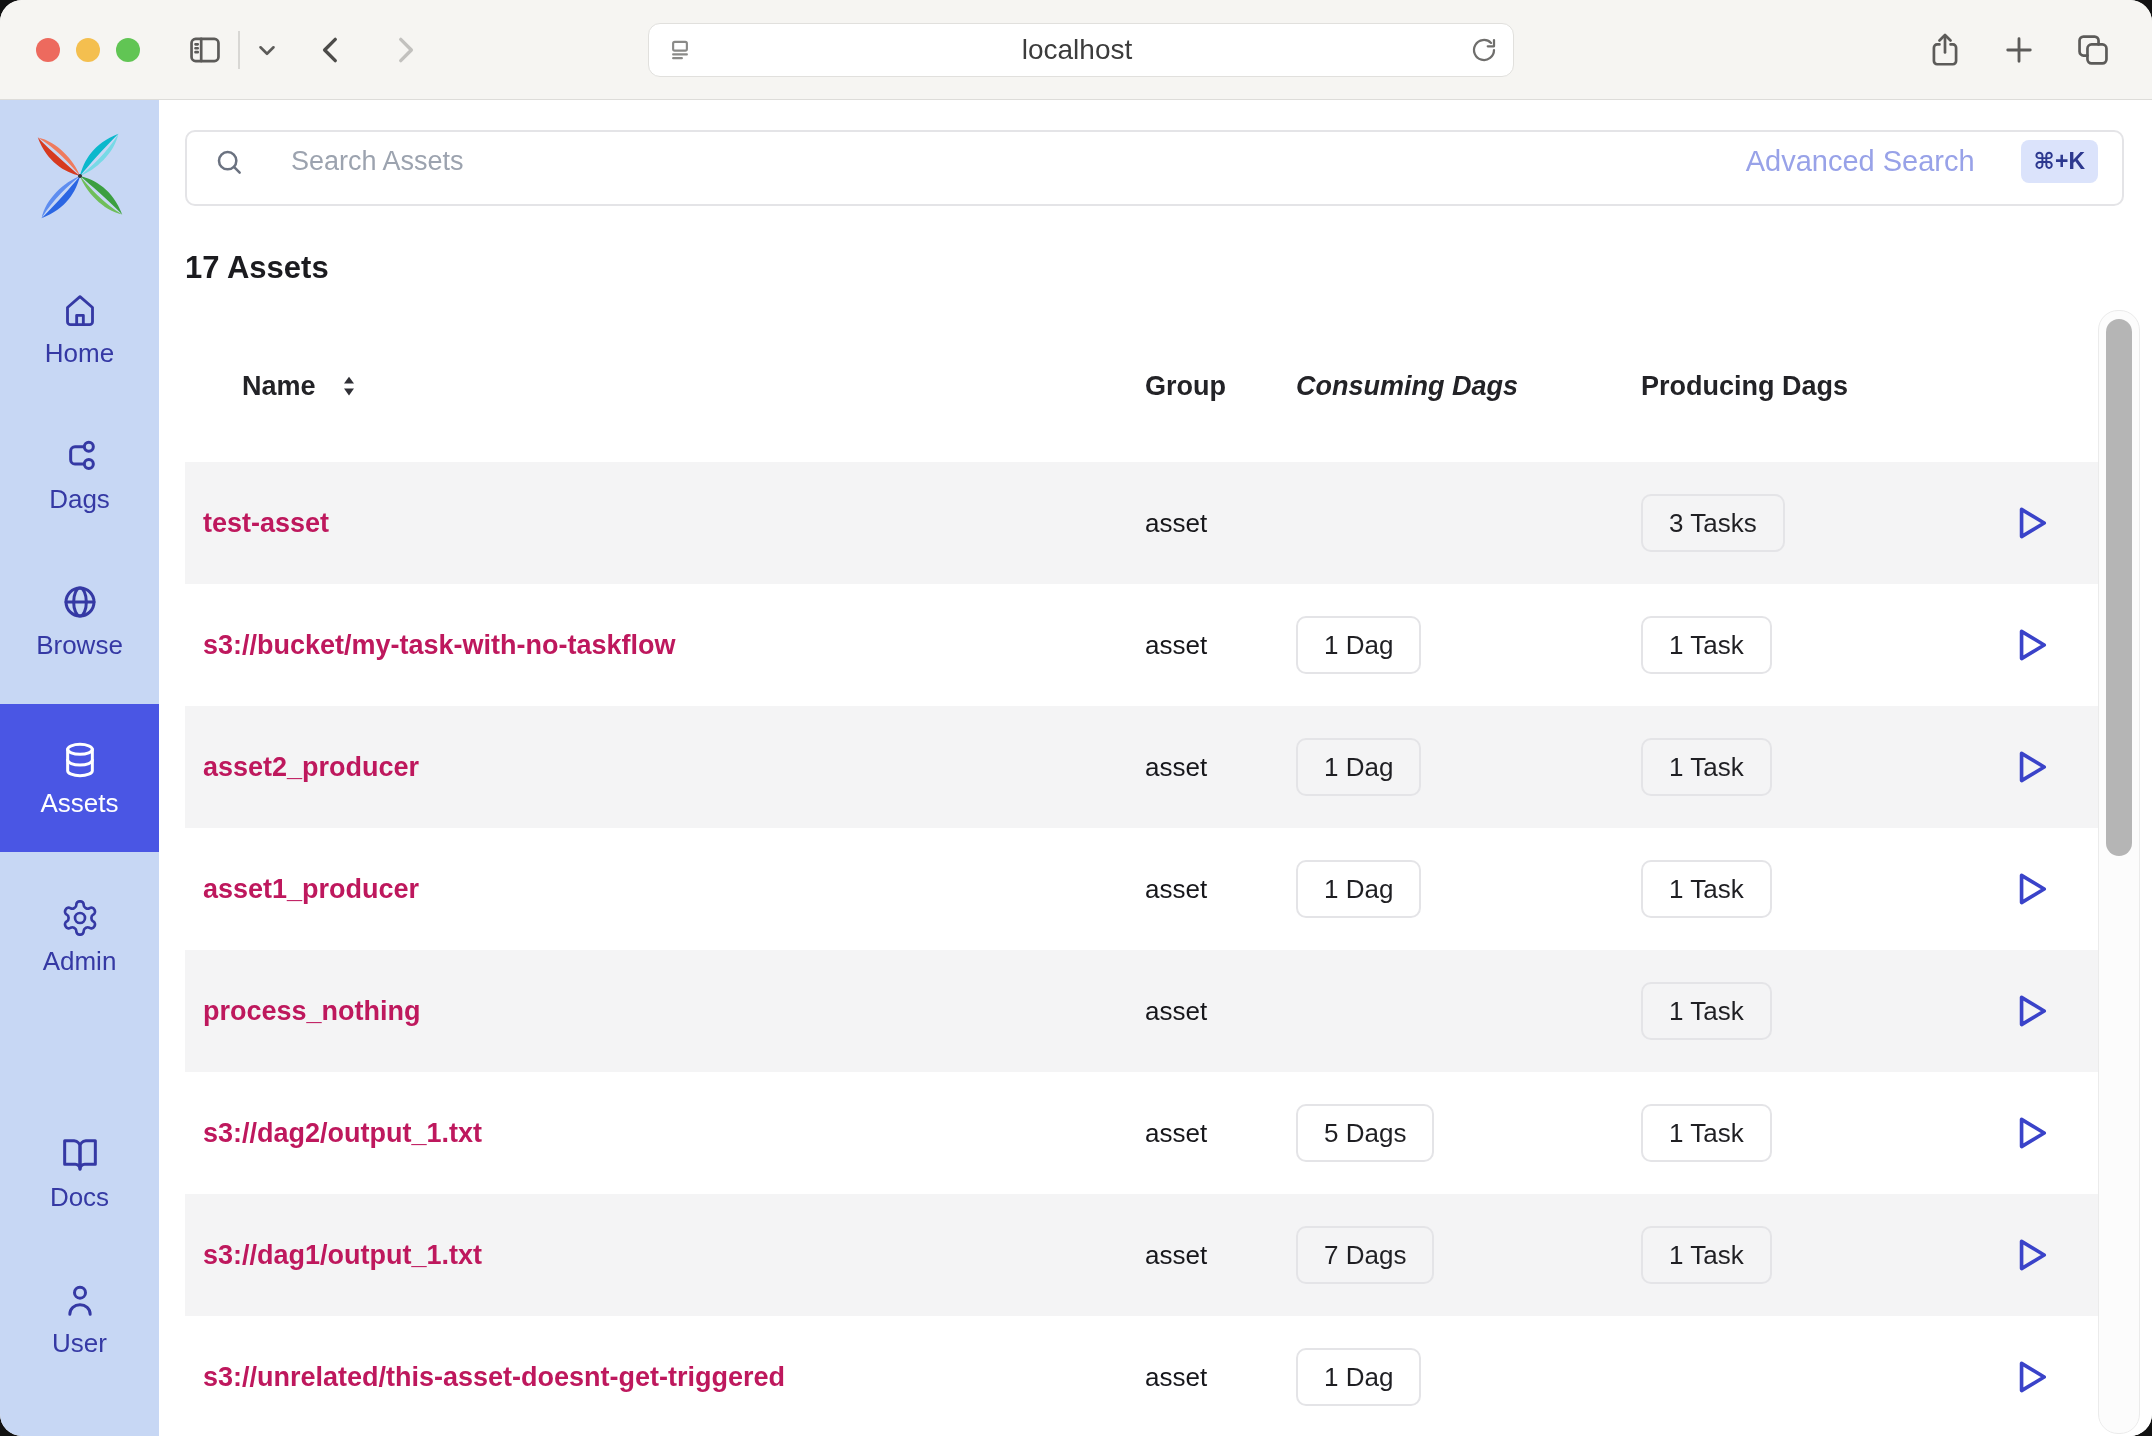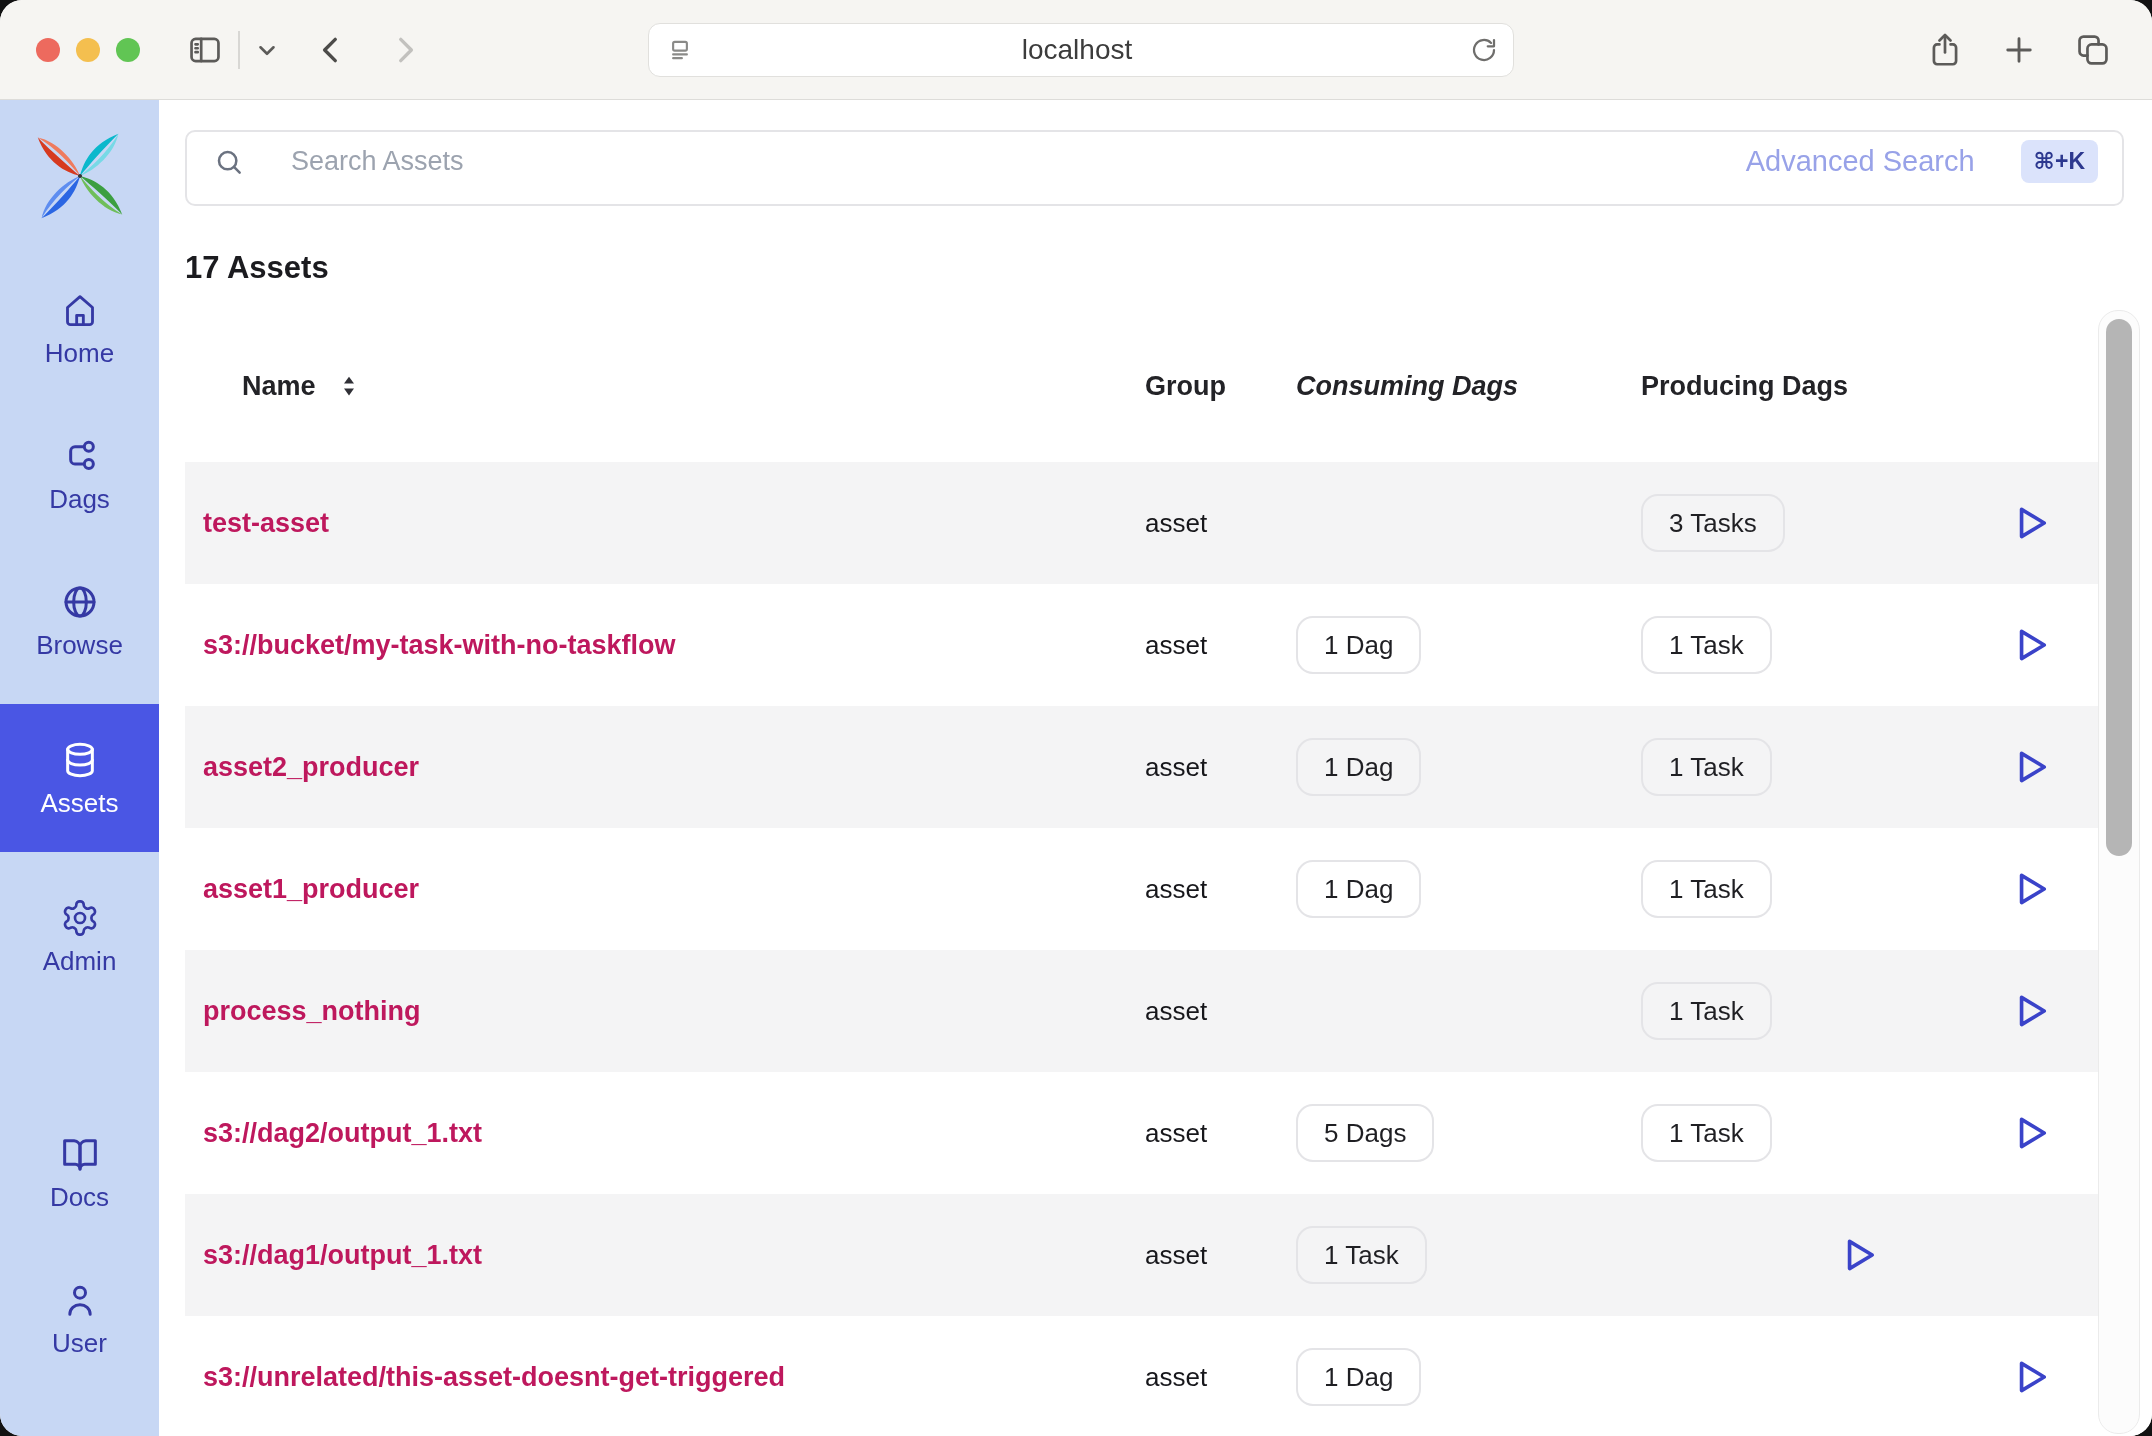--- a/index.html
+++ b/index.html
@@ -76,21 +76,21 @@
 
   .row { display:flex; align-items:center; height:122px; padding-right:50px; background:#fff; }
   .row.stripe { background:#f4f4f5; }
   .cell-name { width:948px; padding-left:18px; overflow:hidden; }
   .asset-link { color:#be185d; font-size:27px; font-weight:700; text-decoration:none;
     cursor:pointer; white-space:nowrap; }
   .cell-group { width:147px; padding-left:12px; font-size:26px; color:#17171b; }
   .cell-consuming { width:345px; padding-left:16px; }
   .cell-producing { width:345px; padding-left:16px; }
   .chip { display:inline-flex; align-items:center; justify-content:center; height:58px;
-    padding:0 26px; border:2px solid #e4e4e7; border-radius:17px; font-size:26px;
+    padding:0 26px; border:2px solid #e4e4e7; border-radius:10px; font-size:26px;
     color:#1f1f23; background:transparent; cursor:pointer; white-space:nowrap;
     font-family:inherit; }
   .cell-action { flex:1; display:flex; justify-content:center; }
   .play-btn { width:46px; height:46px; background:none; border:none; cursor:pointer;
     color:#3a43c9; padding:0; }
   .play-btn svg { width:100%; height:100%; }
 
   
   .scroll-track { position:absolute; right:0; top:0; bottom:2px; width:42px;
     background:#fcfcfc; border:1px solid #ebebeb; border-radius:20px; cursor:pointer; }
@@ -347,20 +347,21 @@
               <div class="cell-producing"><button class="chip">1 Task</button></div>
               <div class="cell-action">
                 <button class="play-btn"><svg viewBox="0 0 24 24" fill="none" stroke="currentColor" stroke-width="1.9" stroke-linecap="round" stroke-linejoin="round">
                     <path d="M7.6 4.9v14.2L19.4 12z"></path>
                   </svg></button>
               </div>
             </div>
             <div class="row stripe">
               <div class="cell-name"><a class="asset-link">s3://dag1/output_1.txt</a></div>
               <div class="cell-group">asset</div>
+              <div class="cell-consuming"><button class="chip">7 Dags</button></div>
               <div class="cell-producing"><button class="chip">1 Task</button></div>
               <div class="cell-action">
                 <button class="play-btn"><svg viewBox="0 0 24 24" fill="none" stroke="currentColor" stroke-width="1.9" stroke-linecap="round" stroke-linejoin="round">
                     <path d="M7.6 4.9v14.2L19.4 12z"></path>
                   </svg></button>
               </div>
             </div>
             <div class="row">
               <div class="cell-name"><a class="asset-link">s3://unrelated/this-asset-doesnt-get-triggered</a></div>
               <div class="cell-group">asset</div>

